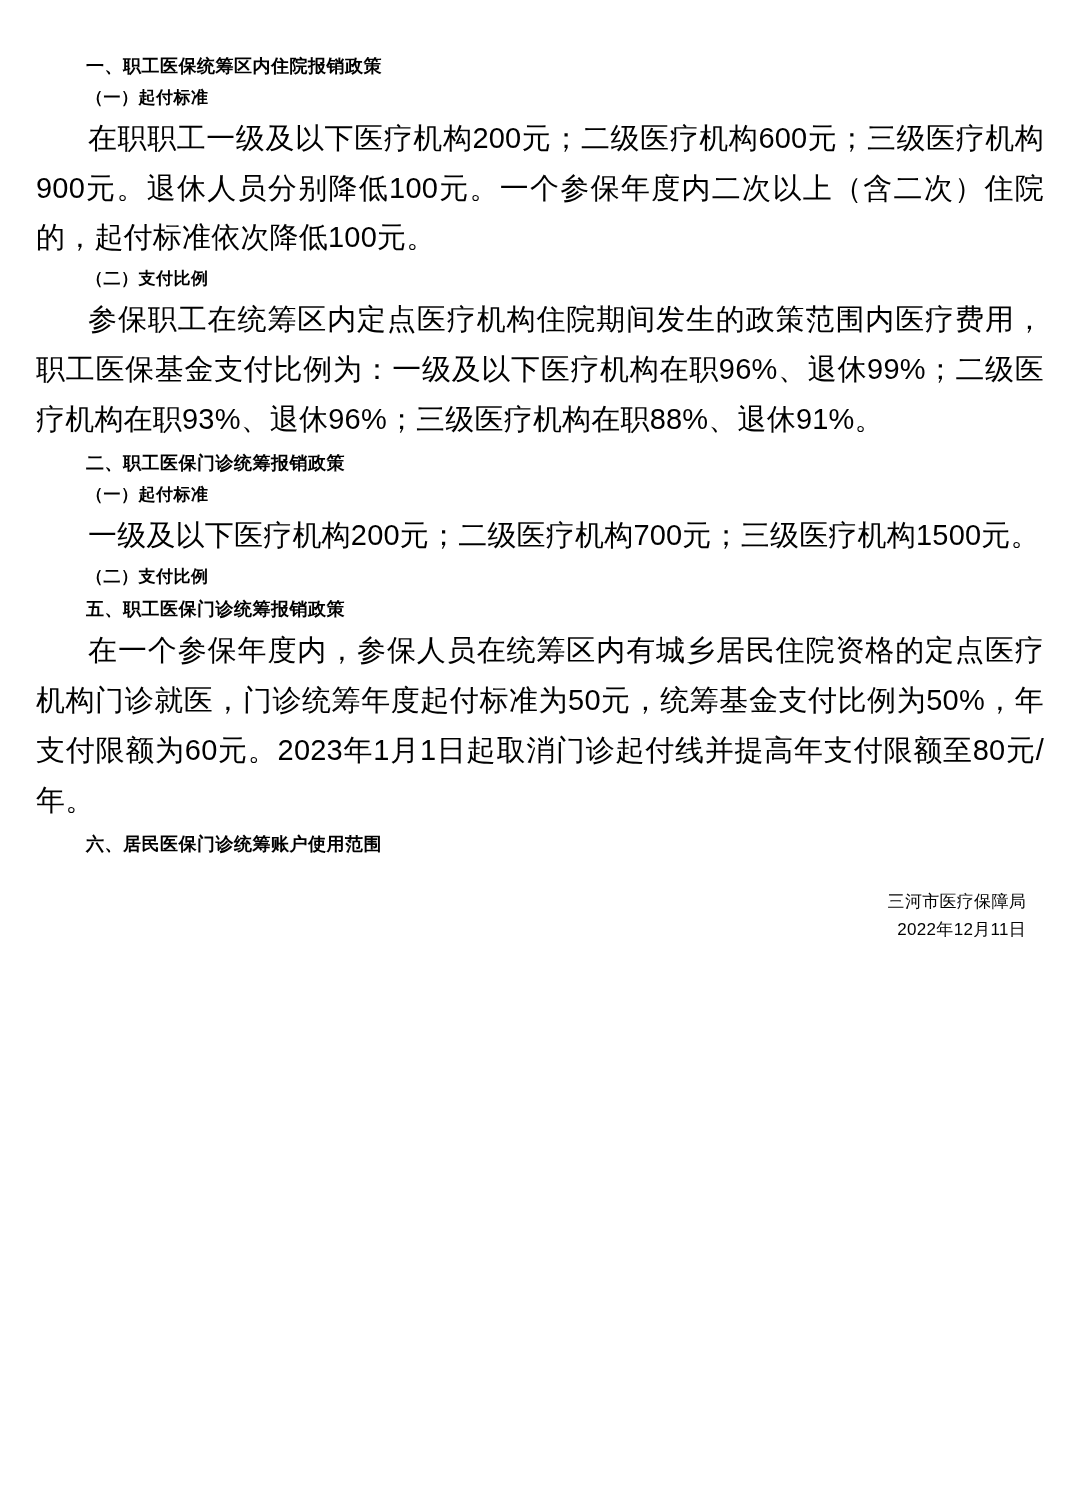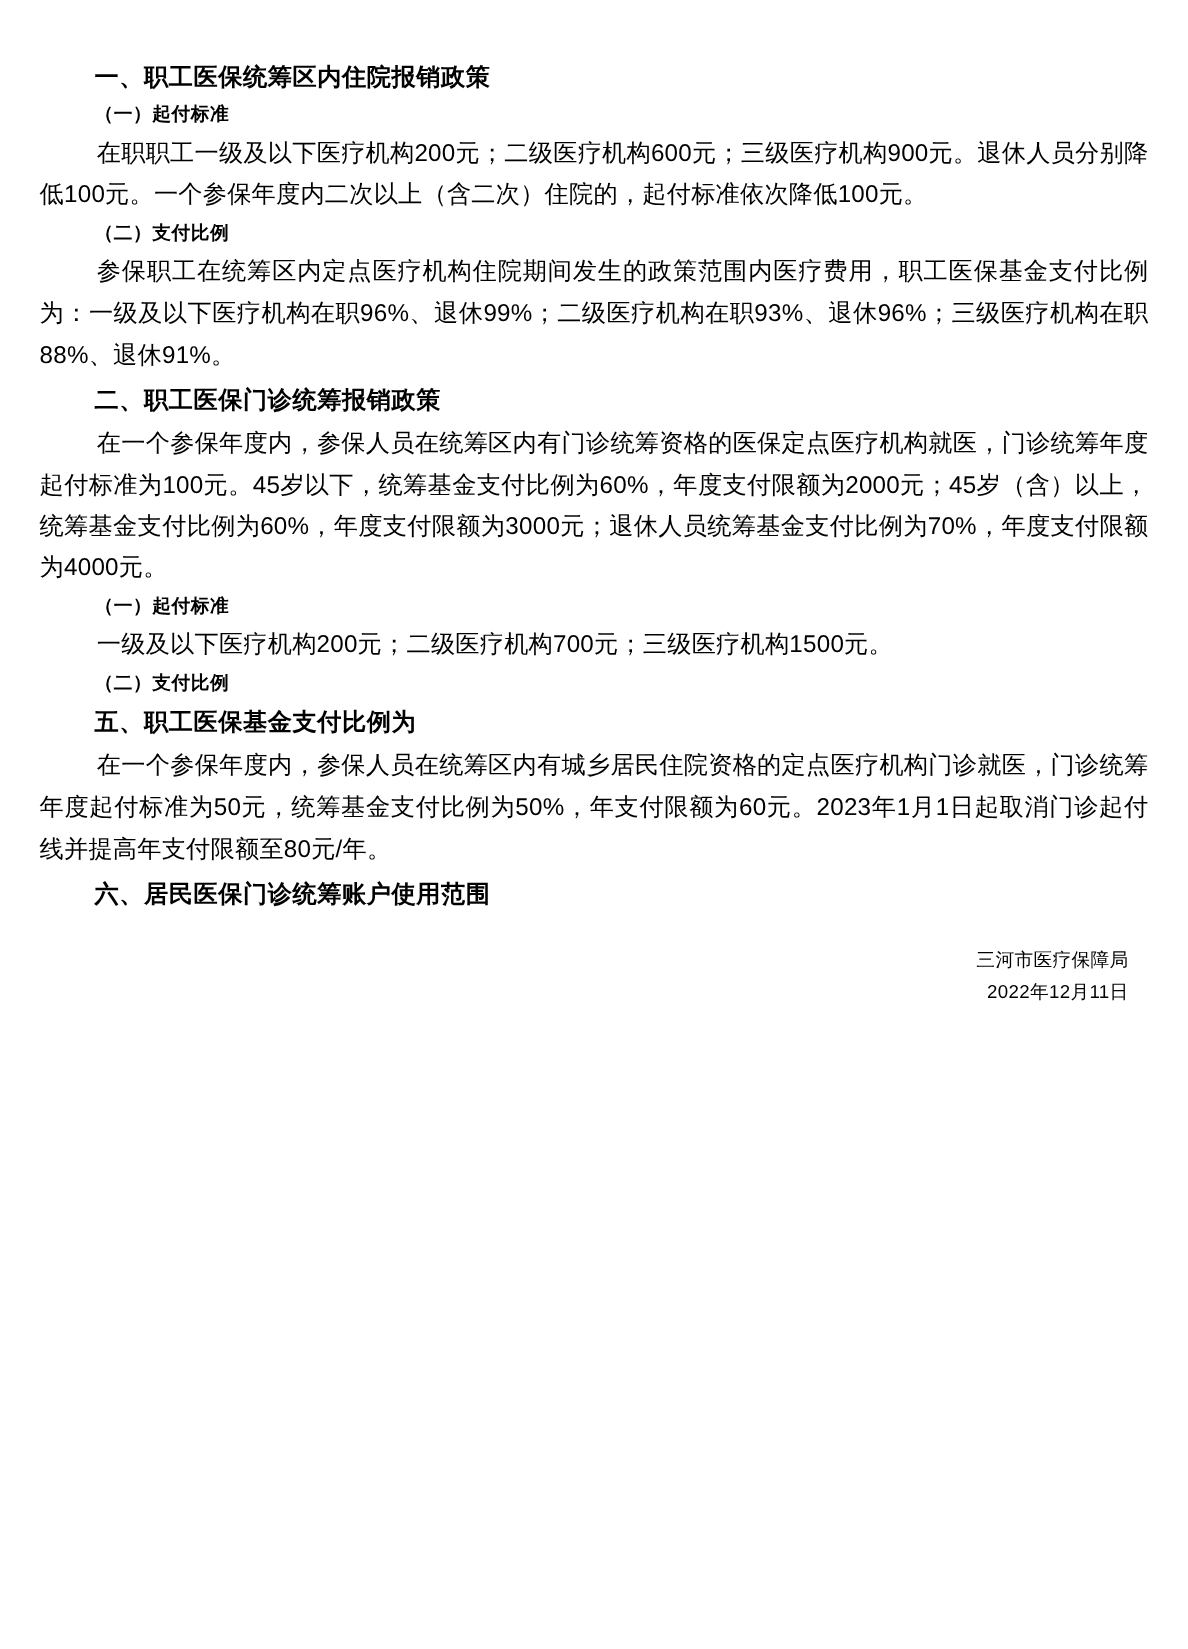--- a/index.html
+++ b/index.html
@@ -19,37 +19,37 @@
     min-height: 1499px;
     box-sizing: border-box;
     padding: 48px 36px 24px 36px;
     background: #ffffff;
   }
   .doc-body {
     width: 1008px;
     margin: 0 auto;
   }
   .heading {
-    font-size: 22px;
+    font-size: 18px;
     font-weight: bold;
     line-height: 1.65;
     text-indent: 50px;
     letter-spacing: 0.5px;
     margin: 4px 0 2px 0;
   }
   .subheading {
     font-size: 17px;
     font-weight: bold;
     line-height: 1.65;
     text-indent: 50px;
     letter-spacing: 0.5px;
     margin: 2px 0 2px 0;
   }
   .para {
-    font-size: 22px;
+    font-size: 29px;
     line-height: 1.72;
     text-indent: 52px;
     text-align: justify;
     text-justify: inter-ideograph;
     margin: 0 0 2px 0;
     letter-spacing: 0.2px;
   }
   .signature {
     margin-top: 28px;
     text-align: right;
@@ -70,32 +70,31 @@
     <div>
       <div class="heading">一、职工医保统筹区内住院报销政策</div>
       <div class="subheading">（一）起付标准</div>
       <p class="para">在职职工一级及以下医疗机构200元；二级医疗机构600元；三级医疗机构900元。退休人员分别降低100元。一个参保年度内二次以上（含二次）住院的，起付标准依次降低100元。</p>
       <div class="subheading">（二）支付比例</div>
       <p class="para">参保职工在统筹区内定点医疗机构住院期间发生的政策范围内医疗费用，职工医保基金支付比例为：一级及以下医疗机构在职96%、退休99%；二级医疗机构在职93%、退休96%；三级医疗机构在职88%、退休91%。</p>
     </div>
 
     <div>
       <div class="heading">二、职工医保门诊统筹报销政策</div>
-      <p class="para">在一个参保年度内，参保人员在统筹区内有门诊统筹资格的医保定点医疗机构就医，门诊统筹年度起付标准为100元。45岁以下，统筹基金支付比例为60%，年度支付限额为2000元；45岁（含）以上，统筹基金支付比例为60%，年度支付限额为3000元；退休人员统筹基金支付比例为70%，年度支付限额为4000元。</p>
     </div>
 
 
     <div>
       <div class="subheading">（一）起付标准</div>
       <p class="para">一级及以下医疗机构200元；二级医疗机构700元；三级医疗机构1500元。</p>
       <div class="subheading">（二）支付比例</div>
     </div>
 
     <div>
-      <div class="heading">五、职工医保基金支付比例为</div>
+      <div class="heading">五、职工医保门诊统筹报销政策</div>
       <p class="para">在一个参保年度内，参保人员在统筹区内有城乡居民住院资格的定点医疗机构门诊就医，门诊统筹年度起付标准为50元，统筹基金支付比例为50%，年支付限额为60元。2023年1月1日起取消门诊起付线并提高年支付限额至80元/年。</p>
     </div>
 
     <div>
       <div class="heading">六、居民医保门诊统筹账户使用范围</div>
     </div>
 
     <div class="signature">
       <div class="sig-line">三河市医疗保障局</div>
       <div class="sig-line">2022年12月11日</div>

